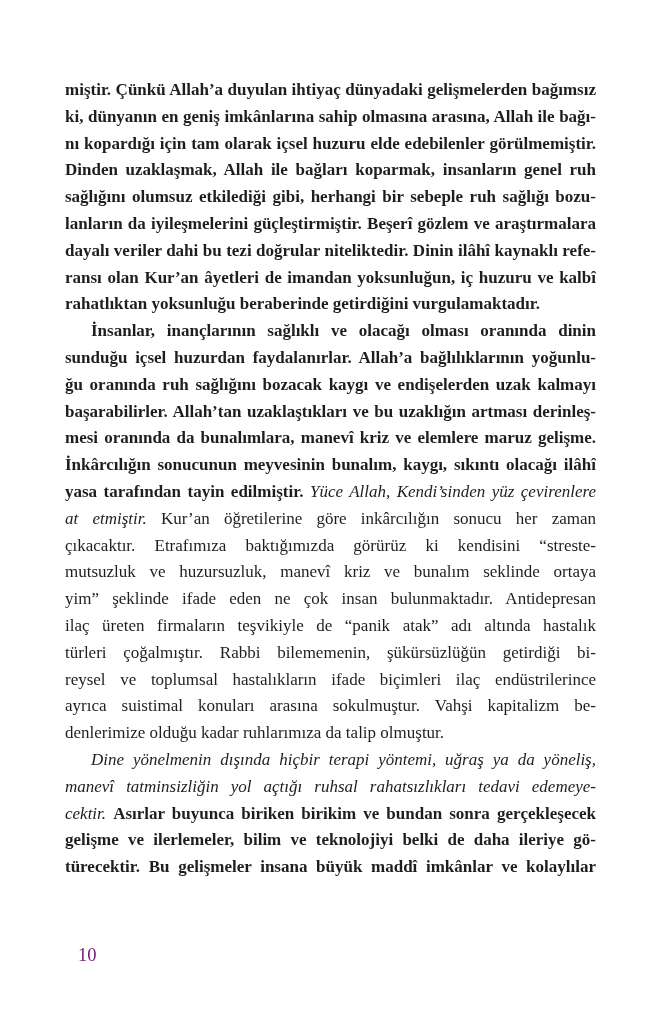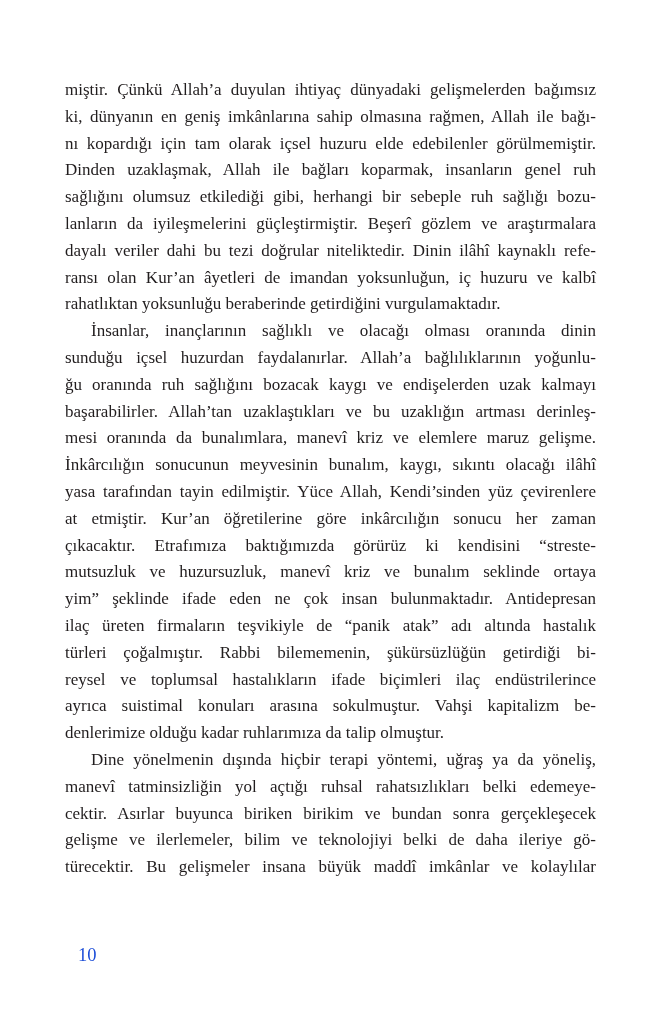--- a/index.html
+++ b/index.html
@@ -27,40 +27,40 @@
   .paragraph { margin: 0; padding: 0; }
   .line {
     font-size: 17px;
     line-height: 26.8px;
     text-align: justify;
     text-align-last: justify;
     text-justify: inter-word;
   }
   .line.lastline { text-align-last: left; }
   .line.indented { text-indent: 26px; }
-  .seg.normal { font-style: normal; font-weight: 400; }
-  .seg.italic { font-weight: 400; }
+  .seg.normal { font-style: normal; font-weight: 700; }
+  .seg.italic { font-style: italic; font-weight: 400; }
   .seg.bold   { font-style: normal; font-weight: 400; }
   .page-number {
     position: absolute;
     left: 78px;
     top: 942px;
     font-size: 18.5px;
     line-height: 26px;
-    color: #1d4ed8;
+    color: #701a75;
   }
 </style>
 </head>
 <body>
 
 <div class="book-page">
   <div class="text-block">
       <div class="paragraph">
         <div class="line"><span class="seg normal">miştir. Çünkü Allah’a duyulan ihtiyaç dünyadaki gelişmelerden bağımsız</span></div>
-        <div class="line"><span class="seg normal">ki, dünyanın en geniş imkânlarına sahip olmasına rağmen, Allah ile bağı-</span></div>
+        <div class="line"><span class="seg normal">ki, dünyanın en geniş imkânlarına sahip olmasına arasına, Allah ile bağı-</span></div>
         <div class="line"><span class="seg normal">nı kopardığı için tam olarak içsel huzuru elde edebilenler görülmemiştir.</span></div>
         <div class="line"><span class="seg normal">Dinden uzaklaşmak, Allah ile bağları koparmak, insanların genel ruh</span></div>
         <div class="line"><span class="seg normal">sağlığını olumsuz etkilediği gibi, herhangi bir sebeple ruh sağlığı bozu-</span></div>
         <div class="line"><span class="seg normal">lanların da iyileşmelerini güçleştirmiştir. Beşerî gözlem ve araştırmalara</span></div>
         <div class="line"><span class="seg normal">dayalı veriler dahi bu tezi doğrular niteliktedir. Dinin ilâhî kaynaklı refe-</span></div>
         <div class="line"><span class="seg normal">ransı olan Kur’an âyetleri de imandan yoksunluğun, iç huzuru ve kalbî</span></div>
         <div class="line lastline"><span class="seg normal">rahatlıktan yoksunluğu beraberinde getirdiğini vurgulamaktadır.</span></div>
       </div>
       <div class="paragraph">
         <div class="line indented"><span class="seg normal">İnsanlar, inançlarının sağlıklı ve olacağı olması oranında dinin</span></div>
@@ -75,20 +75,20 @@
         <div class="line"><span class="seg bold">mutsuzluk ve huzursuzluk, manevî kriz ve bunalım seklinde ortaya</span></div>
         <div class="line"><span class="seg bold">yim” şeklinde ifade eden ne çok insan bulunmaktadır. Antidepresan</span></div>
         <div class="line"><span class="seg bold">ilaç üreten firmaların teşvikiyle de “panik atak” adı altında hastalık</span></div>
         <div class="line"><span class="seg bold">türleri çoğalmıştır. Rabbi bilememenin, şükürsüzlüğün getirdiği bi-</span></div>
         <div class="line"><span class="seg bold">reysel ve toplumsal hastalıkların ifade biçimleri ilaç endüstrilerince</span></div>
         <div class="line"><span class="seg bold">ayrıca suistimal konuları arasına sokulmuştur. Vahşi kapitalizm be-</span></div>
         <div class="line lastline"><span class="seg bold">denlerimize olduğu kadar ruhlarımıza da talip olmuştur.</span></div>
       </div>
       <div class="paragraph">
         <div class="line indented"><span class="seg italic">Dine yönelmenin dışında hiçbir terapi yöntemi, uğraş ya da yöneliş,</span></div>
-        <div class="line"><span class="seg italic">manevî tatminsizliğin yol açtığı ruhsal rahatsızlıkları belki edemeye-</span></div>
+        <div class="line"><span class="seg italic">manevî tatminsizliğin yol açtığı ruhsal rahatsızlıkları tedavi edemeye-</span></div>
         <div class="line"><span class="seg italic">cektir. </span><span class="seg normal">Asırlar buyunca biriken birikim ve bundan sonra gerçekleşecek</span></div>
         <div class="line"><span class="seg normal">gelişme ve ilerlemeler, bilim ve teknolojiyi belki de daha ileriye gö-</span></div>
         <div class="line"><span class="seg normal">türecektir. Bu gelişmeler insana büyük maddî imkânlar ve kolaylılar</span></div>
       </div>
     </div>
   <div class="page-number">10</div>
 </div>
 
 </body></html>

